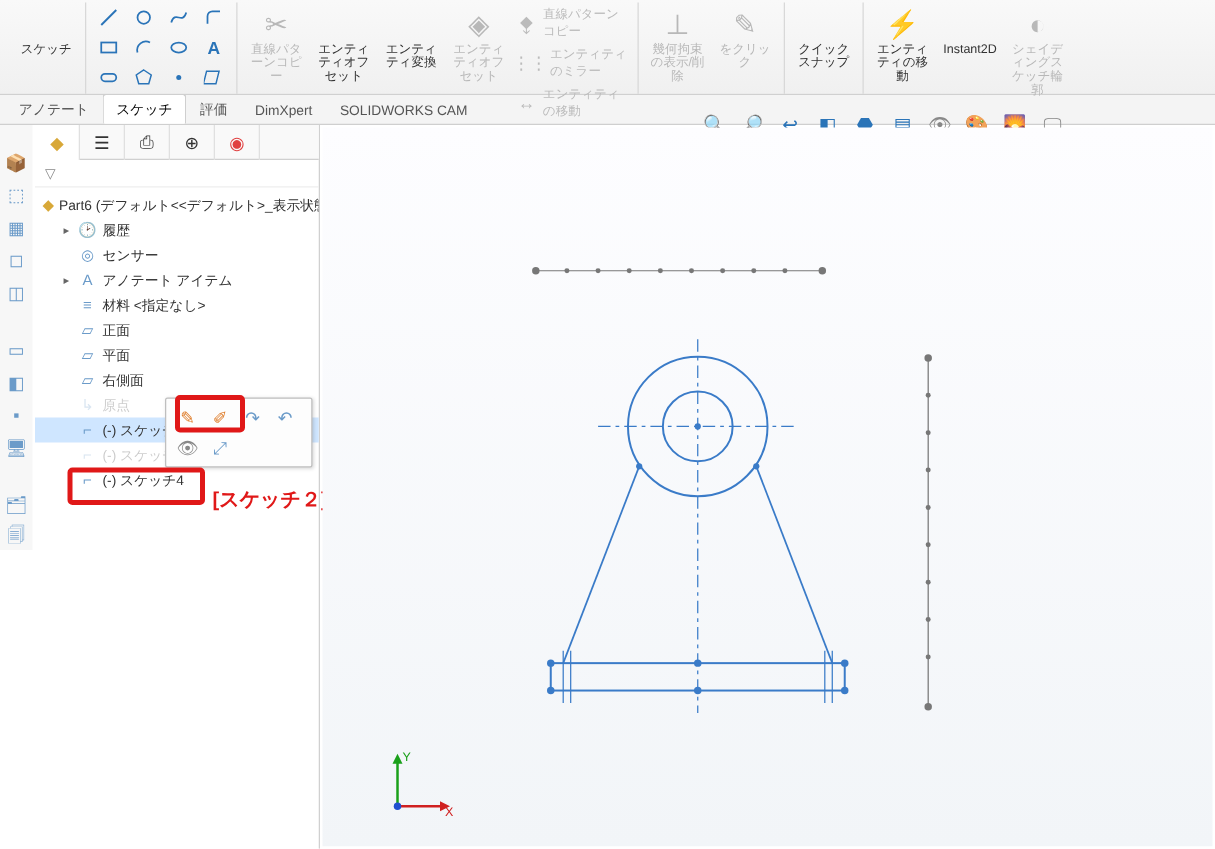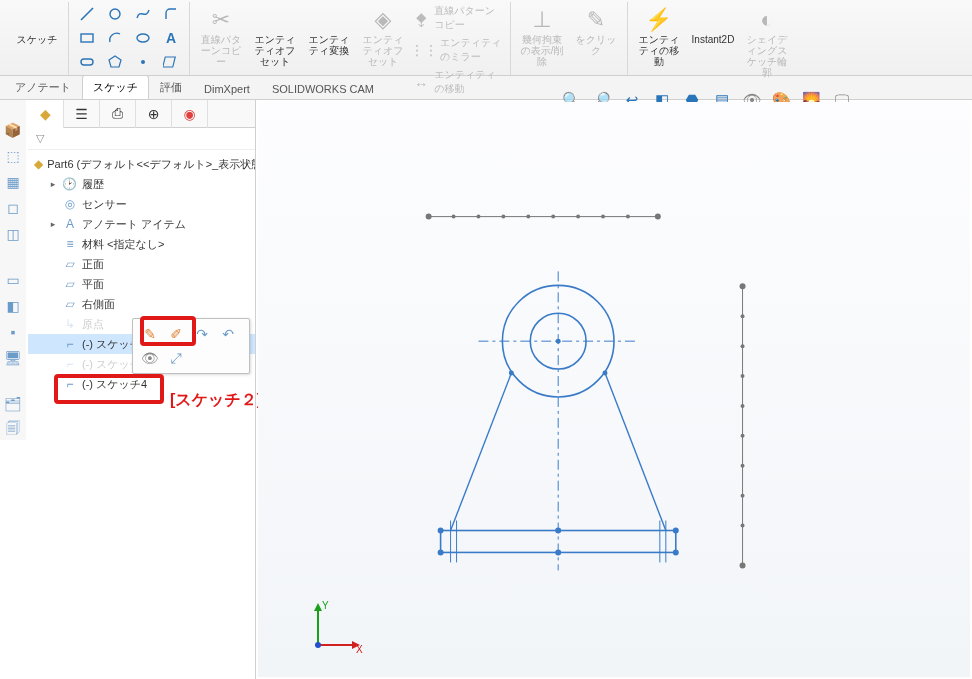--- a/index.html
+++ b/index.html
@@ -190,20 +190,26 @@
     <div class="rb-btn-big grey">
       <span class="ic">⊥</span>
       <span class="lb">幾何拘束の表示/削除</span>
     </div>
     <div class="rb-btn-big grey">
       <span class="ic">✎</span>
       <span class="lb">をクリック</span>
     </div>
   </div>
 
+  <div class="rb-group" style="border-right:1px solid #d8d8d8">
+    <div class="rb-btn-big">
+      <span class="ic" style="visibility:hidden">·</span>
+      <span class="lb">クイックスナップ</span>
+    </div>
+  </div>
 
   <div class="rb-group" style="border-right:none">
     <div class="rb-btn-big">
       <span class="ic" style="color:#e0a030">⚡</span>
       <span class="lb">エンティティの移動</span>
     </div>
     <div class="rb-btn-big">
       <span class="ic">
         <svg viewBox="0 0 24 24">
             <rect x="4" y="4" width="16" height="16" fill="none" stroke="#2a74b8" stroke-width="1.5"></rect>

